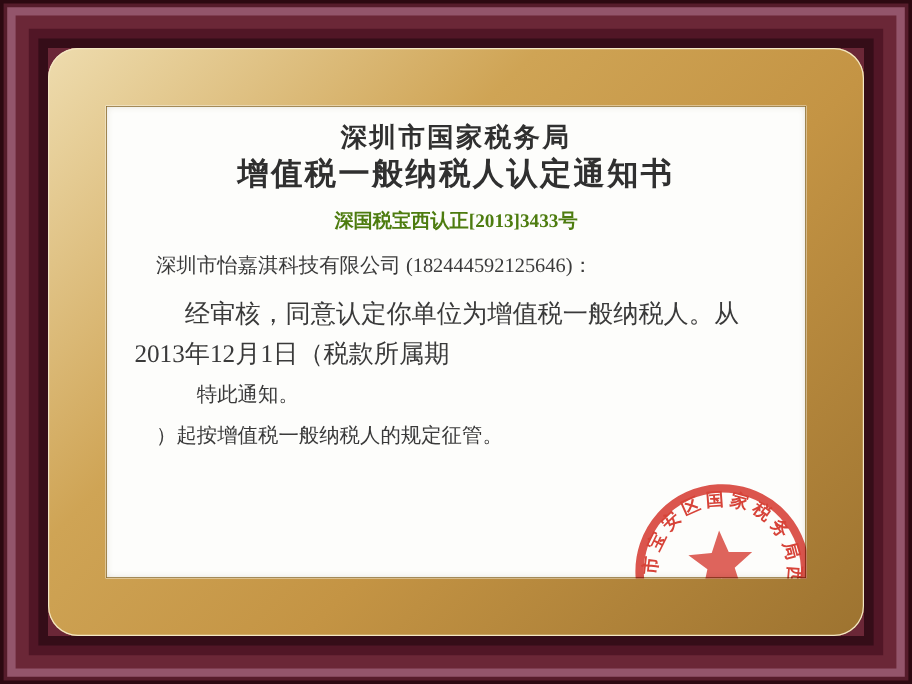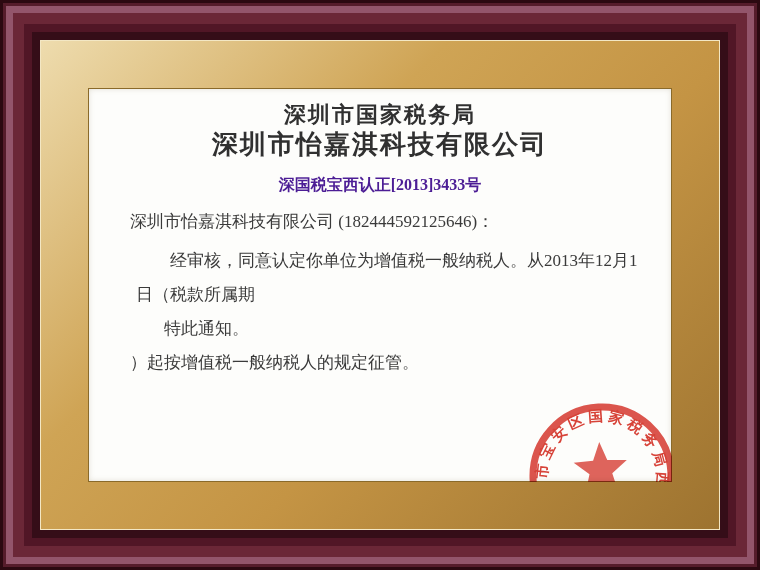--- a/index.html
+++ b/index.html
@@ -19,57 +19,58 @@
       inset 0 0 0 13px #93556b,
       inset 0 0 0 24px #6b2737,
       inset 0 0 0 32px #511626,
       inset 0 0 0 40px #350d18;
   }
   
   .gold{
     position:absolute;inset:40px;
     background:linear-gradient(135deg,#eedcae 0%,#cfa455 35%,#c49444 60%,#9d7330 100%);
     box-shadow:inset 0 0 0 1px #f3e7c4;
+    border-radius:25px;
   }
   
   .paper{
     position:absolute;inset:48px;
     background:#fdfdfb;
     color:#3a3a3a;
     box-shadow:inset 0 0 0 1px #8a6a2a, inset 0 0 6px rgba(120,100,60,.25);
     overflow:hidden;
   }
   .title1{margin:14px 10px 0;text-align:center;font-size:22px;line-height:26px;
           font-weight:bold;letter-spacing:2px;color:#303030;}
   .title2{margin:2px 10px 0;text-align:center;font-size:26px;line-height:30px;
           font-weight:bold;letter-spacing:2px;color:#303030;}
   .docnum{margin:14px 10px 0;text-align:center;font-size:16px;line-height:22px;
-          font-weight:600;color:#4c1d95;}
+          font-weight:600;color:#4d7c0f;}
   .company{margin:14px 28px 0 42px;font-size:17px;line-height:24px;}
-  .para{margin:10px 28px 0 48px;font-size:17px;line-height:34px;}
+  .para{margin:10px 28px 0 24px;font-size:21px;line-height:34px;}
   .cont{margin:0 28px 0 42px;font-size:17px;line-height:34px;}
   .indent{text-indent:2em;}
   
   .seal{
     position:absolute;left:434px;top:308px;width:160px;height:160px;
     mix-blend-mode:multiply;opacity:.93;
     transform:rotate(-3deg);
   }
 </style>
 </head>
 <body>
 
 <div class="scene">
   <div class="frame">
     <div class="gold">
       <div class="paper">
 
         <div class="title1">深圳市国家税务局</div>
 
-        <div class="title2">深圳市怡嘉淇科技有限公司</div>
+        <div class="title2">增值税一般纳税人认定通知书</div>
 
         <div class="docnum">深国税宝西认正[2013]3433号</div>
 
         <div class="company">深圳市怡嘉淇科技有限公司 (182444592125646)：</div>
 
         <div class="para indent">经审核，同意认定你单位为增值税一般纳税人。从2013年12月1日（税款所属期</div>
 
         <div class="cont indent">特此通知。</div>
 
         <div class="cont">）起按增值税一般纳税人的规定征管。</div>

